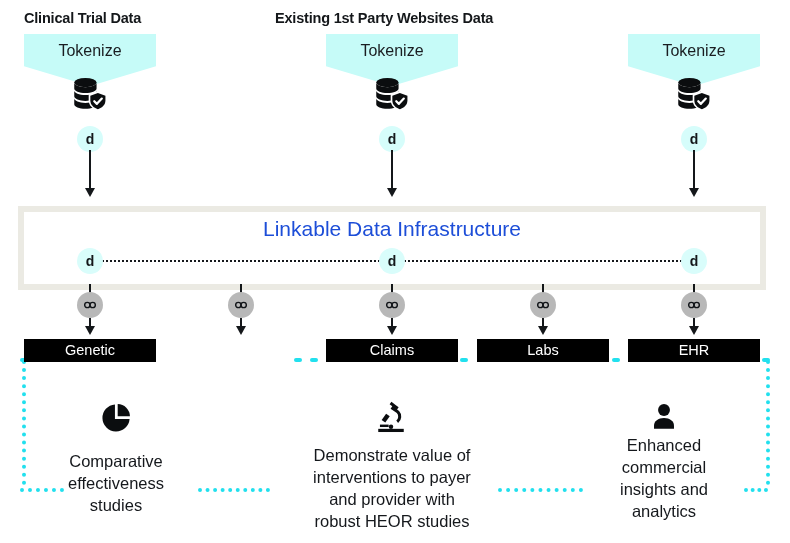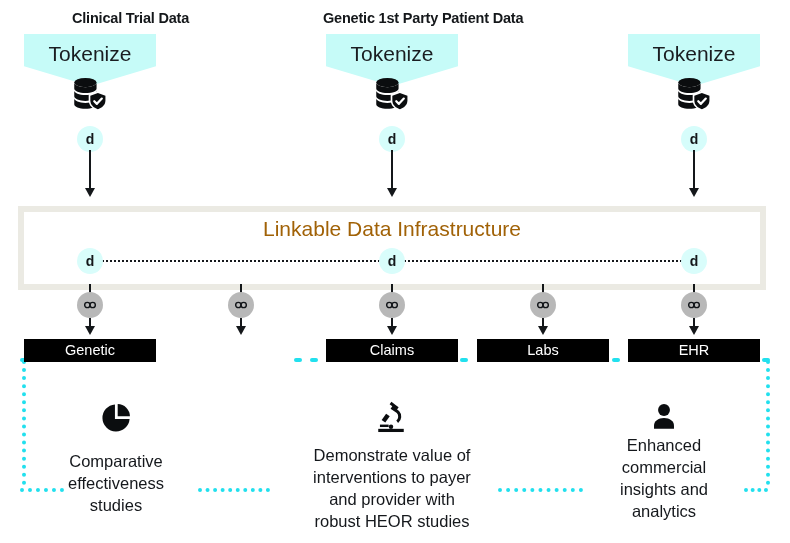--- a/index.html
+++ b/index.html
@@ -13,36 +13,35 @@
   #stage{position:relative;width:790px;height:543px;}
 
   
   .col-header{
     position:absolute;
     font-size:14.5px;
     font-weight:bold;
     letter-spacing:-0.2px;
     color:#14171a;
     white-space:nowrap;
-    margin-left:48px;
   }
 
   
   .tokenize{
     position:absolute;
     width:132px;height:52px;
     background:#c6fbf8;
     -webkit-clip-path:polygon(0 0,100% 0,100% 62%,50% 100%,0 62%);
     clip-path:polygon(0 0,100% 0,100% 62%,50% 100%,0 62%);
   }
   .tokenize-label{
     position:absolute;
     width:132px;
     text-align:center;
-    font-size:21px;
+    font-size:16px;
     color:#1a1d21;
     top:8px;
   }
   .db-icon{position:absolute;width:42px;height:42px;}
 
   
   .dbadge{
     position:absolute;
     width:26px;height:26px;
     border-radius:50%;
@@ -76,21 +75,21 @@
     border:1px solid #ffffff;
     outline:6px solid #ebeae3;
     box-sizing:border-box;
   }
   .infra-title{
     position:absolute;
     left:24px;top:217px;
     width:736px;
     text-align:center;
     font-size:21px;
-    color:#a16207;
+    color:#1d4ed8;
   }
   .dotted-h{
     position:absolute;
     height:0;
     border-top:2.5px dotted #15181c;
   }
 
   
   .linknode{
     position:absolute;
@@ -134,21 +133,21 @@
     height:0;
     border-top:4px dotted #22e0ee;
   }
 </style>
 </head>
 <body>
 
 <div id="stage">
 
   <div class="col-header" style="left:24px;top:10px;">Clinical Trial Data</div>
-  <div class="col-header" style="left:275px;top:10px;">Genetic 1st Party Patient Data</div>
+  <div class="col-header" style="left:275px;top:10px;">Existing 1st Party Websites Data</div>
 
   <div class="tokenize" style="left:24px;top:34px;"></div>
   <div class="tokenize-label" style="left:24px;top:42px;">Tokenize</div>
   <div class="db-icon" style="left:69px;top:74px;">
     <svg viewBox="0 0 64 64" width="42" height="42">
       <ellipse cx="25" cy="13" rx="17" ry="7" fill="#0b0d0f"></ellipse>
       <path d="M8 13v9c0 3.9 7.6 7 17 7s17-3.1 17-7v-9c0 3.9-7.6 7-17 7S8 16.9 8 13z" fill="#0b0d0f"></path>
       <path d="M8 25v9c0 3.9 7.6 7 17 7s17-3.1 17-7v-9c0 3.9-7.6 7-17 7S8 28.9 8 25z" fill="#0b0d0f"></path>
       <path d="M8 37v9c0 3.9 7.6 7 17 7s17-3.1 17-7v-9c0 3.9-7.6 7-17 7S8 40.9 8 37z" fill="#0b0d0f"></path>
       <path d="M44 26l14 5v9c0 8-6 13.5-14 16-8-2.5-14-8-14-16v-9z" fill="#ffffff"></path>

